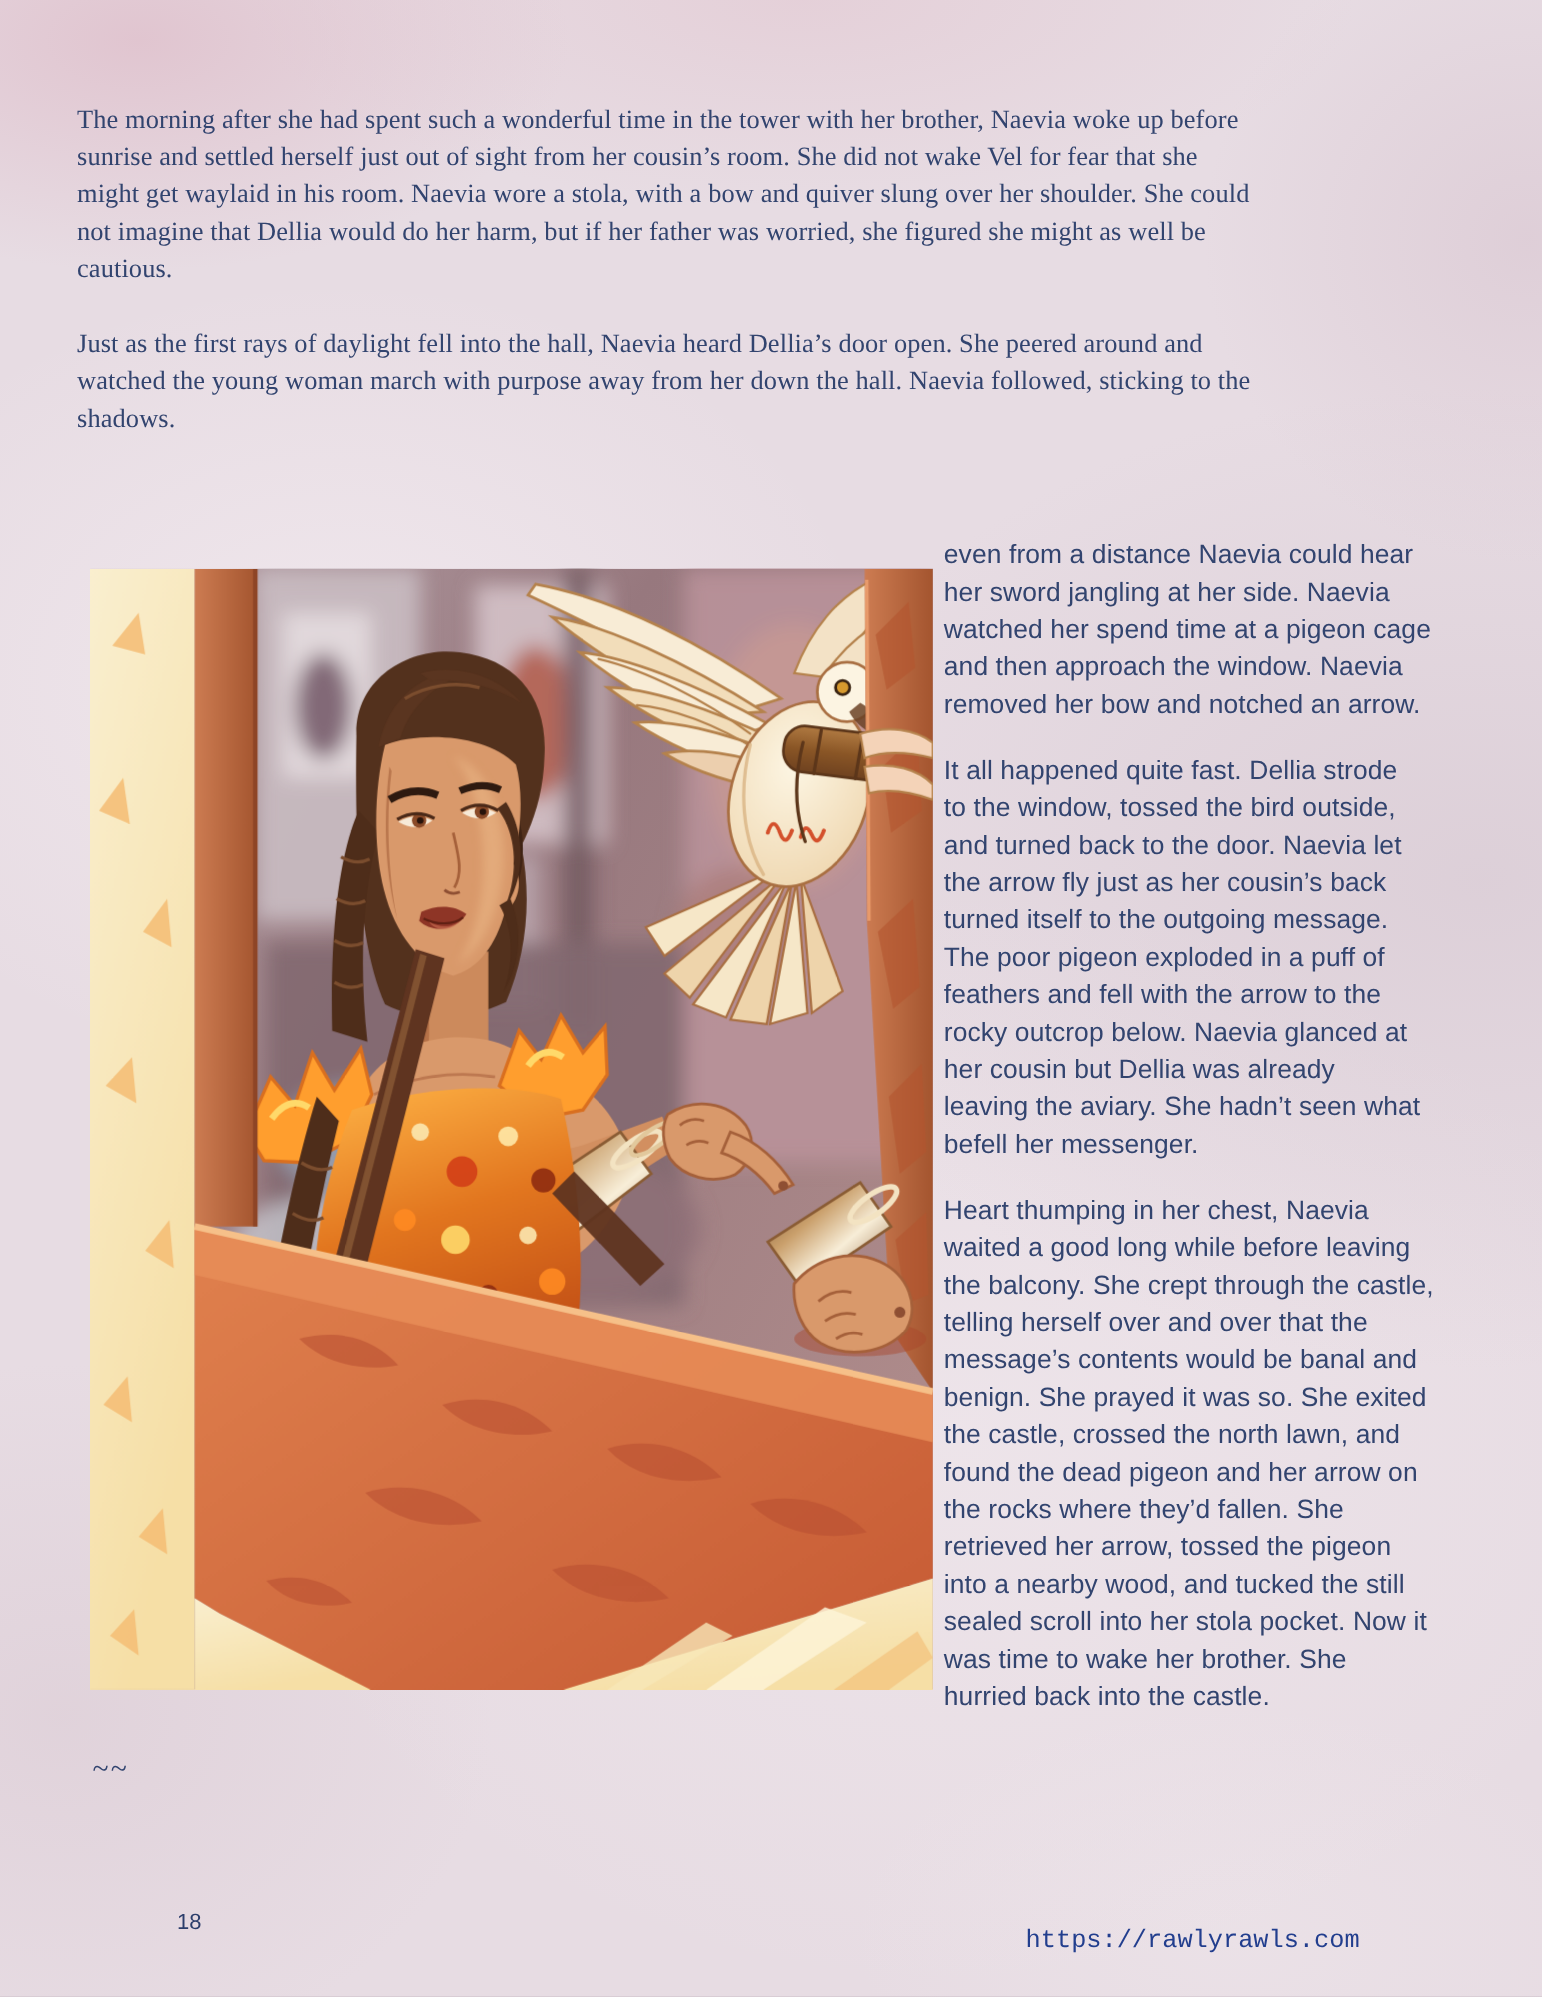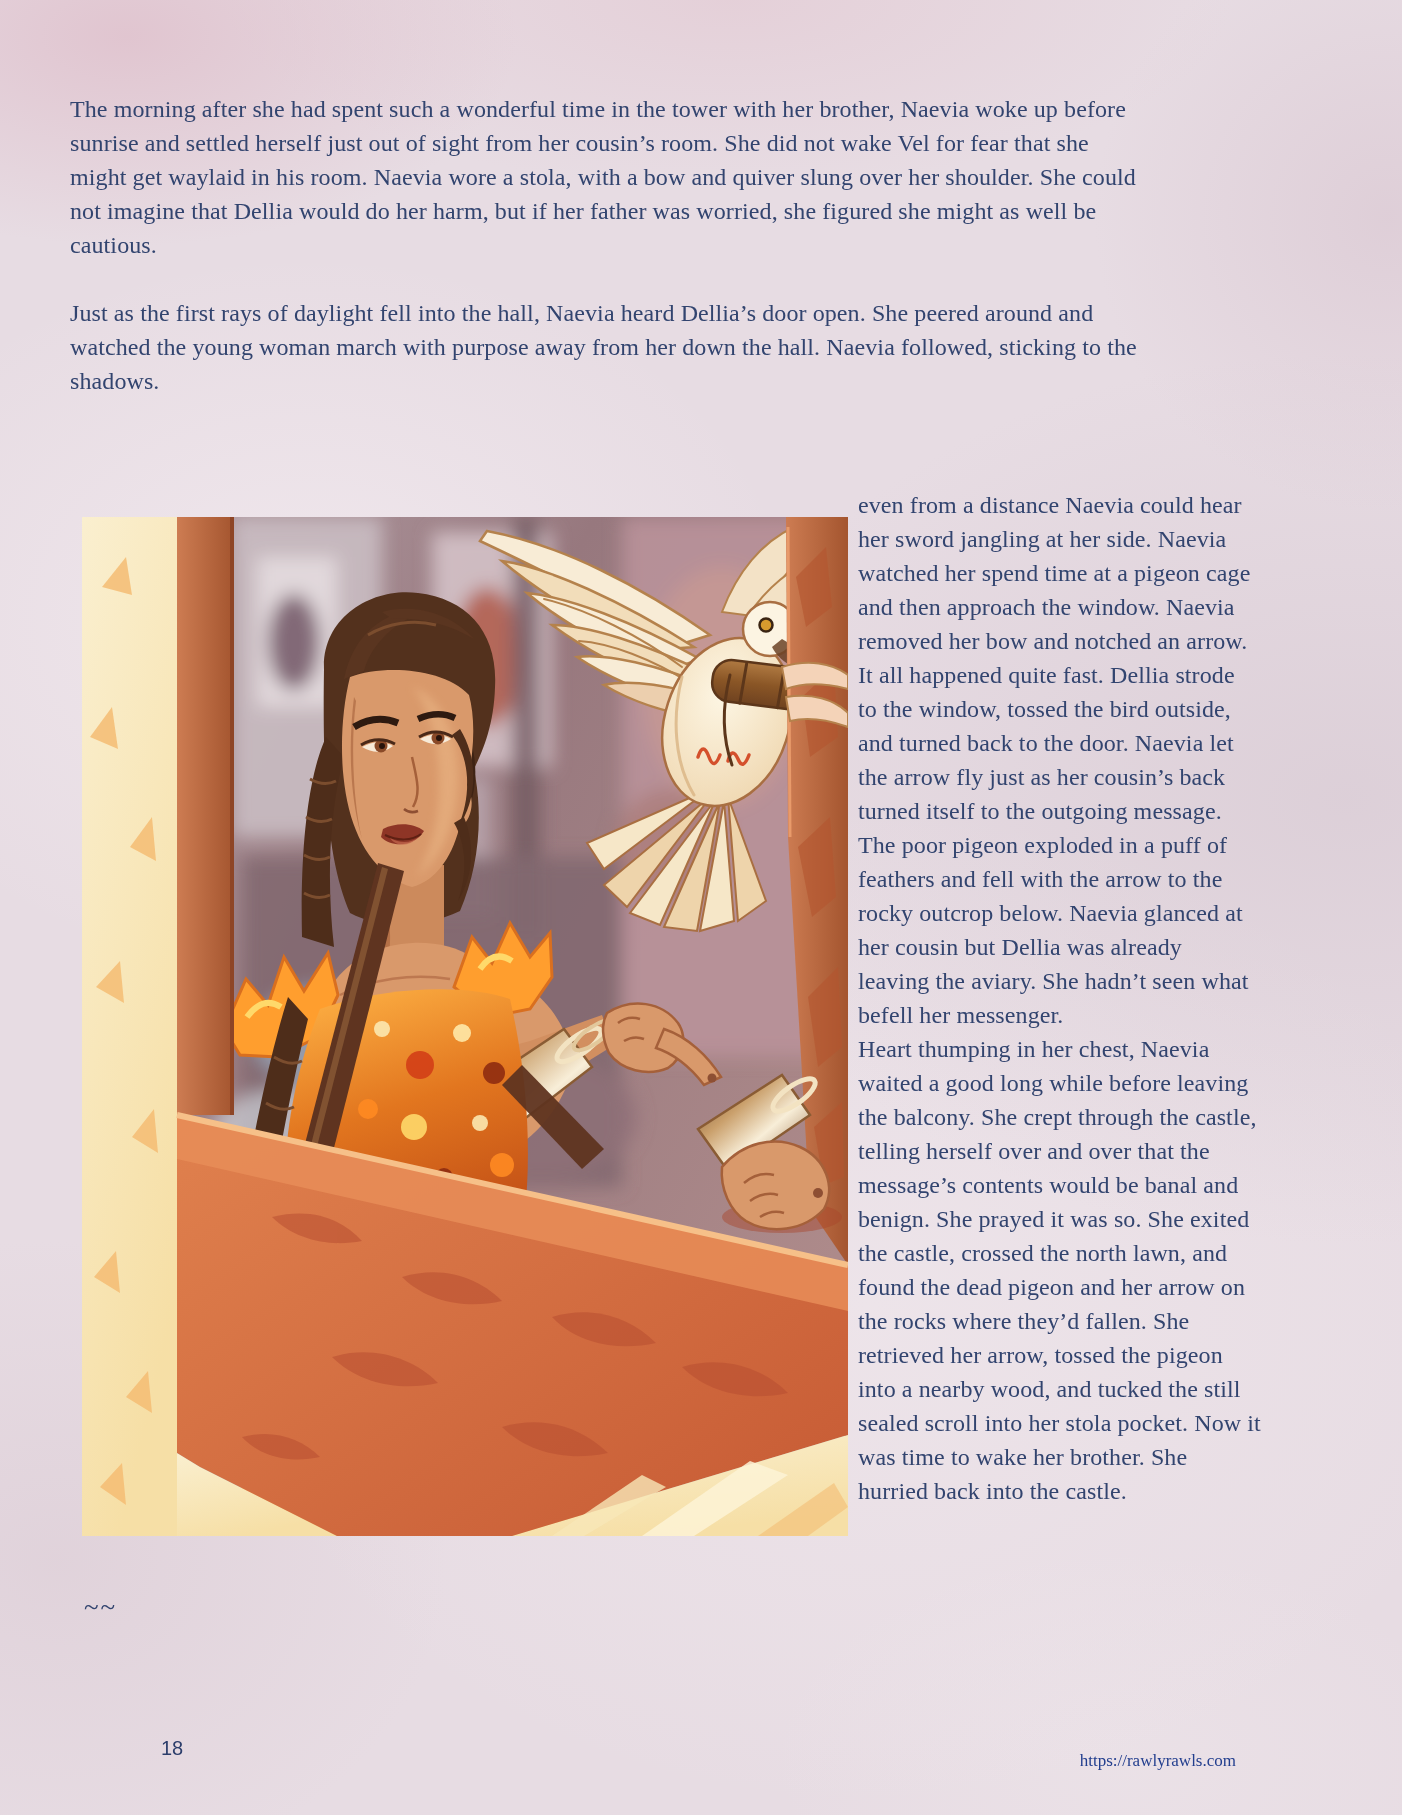--- a/index.html
+++ b/index.html
@@ -21,38 +21,38 @@
     position:absolute;margin:0;
     color:#32446f;font-size:24px;line-height:34px;
     white-space:pre-line;letter-spacing:.1px;
   }
   .p1{left:70px;top:92px;width:1280px;}
   .p2{left:70px;top:296px;width:1280px;}
   .p3{left:70px;top:420px;width:1280px;}
   .column{position:absolute;left:858px;top:488px;width:512px;}
   .column p{
     margin:0 0 0 0;color:#32446f;font-size:24px;line-height:34px;
-    white-space:pre-line;letter-spacing:.1px;font-family:Liberation Serif, serif;
-  }
-  .column p + p{}
+    white-space:pre-line;letter-spacing:.1px;font-family:Liberation Sans, sans-serif;
+  }
+  .column p + p{margin-top:26px;}
   .illustration{
     position:absolute;left:82px;top:517px;width:766px;height:1019px;margin:0;
   }
   .illustration svg{display:block;width:100%;height:100%;}
   .divider{
     position:absolute;left:84px;top:1592px;color:#32446f;
     font-size:27px;font-family:"Liberation Serif", serif;letter-spacing:2px;
   }
   .page-number{
     position:absolute;left:161px;top:1737px;color:#2c3e6b;
     font-family:"Liberation Sans", sans-serif;font-size:20px;
   }
   .site-url{
     position:absolute;right:166px;top:1751px;color:#223e8e;
-    font-family:Liberation Serif, serif;font-size:17px;text-decoration:none;
+    font-family:Liberation Mono, monospace;font-size:23px;text-decoration:none;
   }
 </style>
 </head>
 <body>
 
 <div class="page">
 
   <p class="body-text p2">Just as the first rays of daylight fell into the hall, Naevia heard Dellia’s door open. She peered around and
 watched the young woman march with purpose away from her down the hall. Naevia followed, sticking to the
 shadows.</p>

